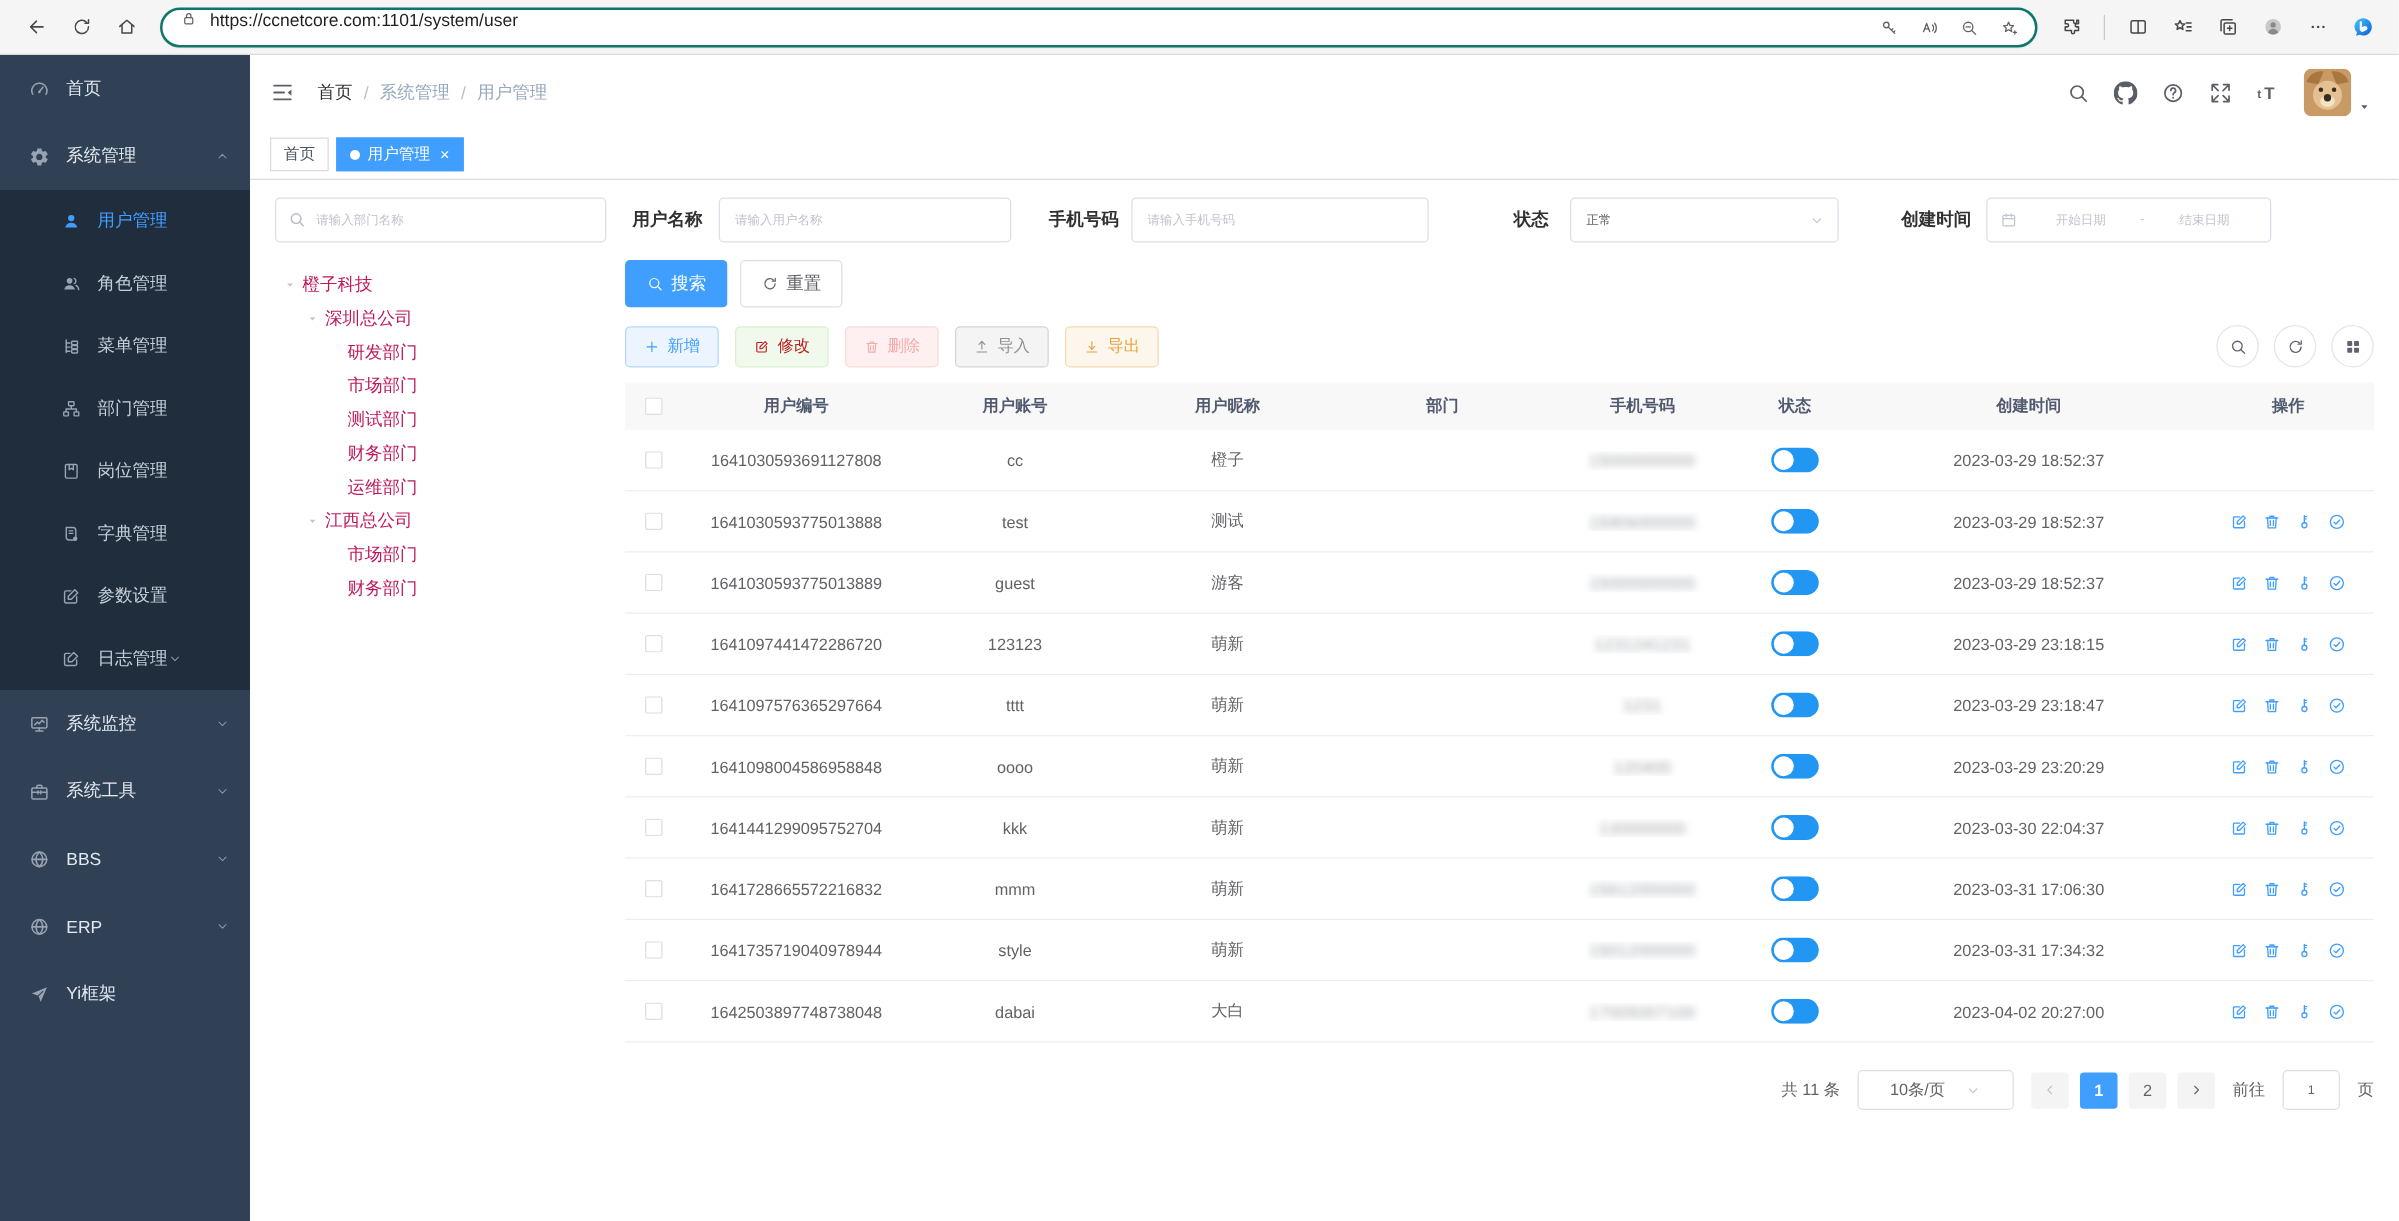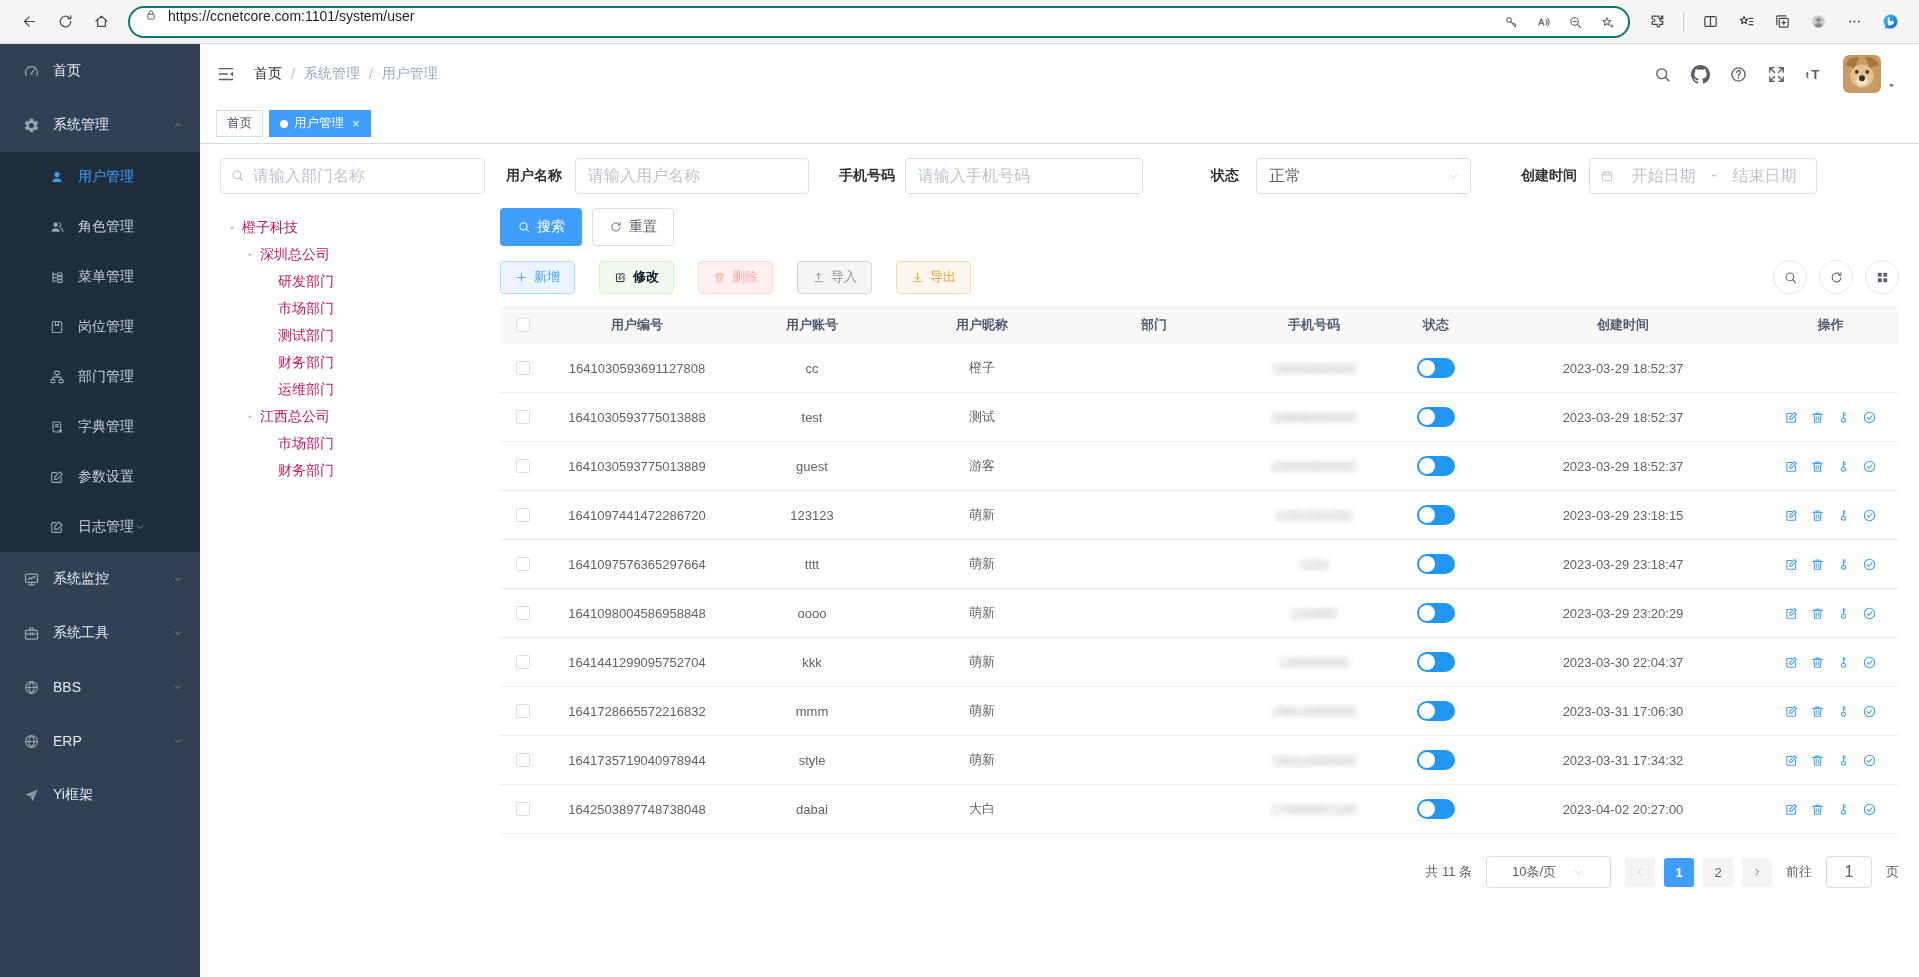--- a/index.html
+++ b/index.html
@@ -62,21 +62,21 @@
     gap:6px; padding:0 16px; flex-shrink:0; }
   .tab { height:27px; display:inline-flex; align-items:center; gap:6px; padding:0 10px;
     border:1px solid #d8dce5; background:#fff; font-size:12.5px; color:#495060; cursor:pointer; }
   .tab.active { background:#409EFF; border-color:#409EFF; color:#fff; }
   .tab .dot { width:8px; height:8px; border-radius:50%; background:#fff; }
   .tab .x { font-size:13px; margin-left:2px; }
 
   
   .content { flex:1; padding:14px 20px 0; overflow:hidden; }
   .filters { display:flex; align-items:center; }
-  .inp { height:36px; border:1px solid #dcdfe6; border-radius:4px; font-size:16px;
+  .inp { height:36px; border:1px solid #dcdfe6; border-radius:4px; font-size:10px;
     color:#606266; background:#fff; outline:none; }
   input.inp::placeholder { color:#bfc4cc; }
   .inp-wrap { position:relative; }
   .inp-ic { position:absolute; left:10px; top:10px; color:#b4bac4; font-size:15px; }
   .dept-inp { width:265px; padding:0 10px 0 32px; }
   .flabel { font-weight:bold; color:#303133; font-size:14px; white-space:nowrap; }
   .f-user { margin-left:21px; }  .user-inp { margin-left:13px; width:234px; padding:0 12px; }
   .f-phone { margin-left:30px; } .phone-inp { margin-left:10px; width:238px; padding:0 12px; }
   .f-status { margin-left:68px; }
   .select { margin-left:17px; width:215px; display:flex; align-items:center;
@@ -97,26 +97,26 @@
   .tlabel { margin-left:2px; }
 
   .panel { flex:1; margin-left:15px; min-width:0; }
   .actrow { display:flex; gap:10px; }
   .btn { height:38px; border-radius:4px; font-size:14px; display:inline-flex; align-items:center;
     gap:6px; border:1px solid transparent; padding:0 16px; }
   .btn .ic { font-size:14px; }
   .btn-primary { background:#409EFF; color:#fff; }
   .btn-plain { background:#fff; border-color:#dcdfe6; color:#606266; }
 
-  .toolrow { display:flex; gap:24px; margin-top:14px; align-items:center; }
+  .toolrow { display:flex; gap:13px; margin-top:14px; align-items:center; }
   .tb { height:33px; padding:0 14px; border-radius:4px; font-size:13px; display:inline-flex;
     align-items:center; gap:6px; border:1px solid; }
   .tb .ic { font-size:13px; }
   .tb-add { background:#ecf5ff; border-color:#b3d8ff; color:#409EFF; }
-  .tb-mod { background:#f0f9eb; border-color:#dcf0ce; color:#0f172a;font-weight:bold; }
+  .tb-mod { background:#f0f9eb; border-color:#dcf0ce; color:#b91c1c; }
   .tb-del { background:#fef0f0; border-color:#fbdada; color:#f5abab; }
   .tb-imp { background:#f4f4f5; border-color:#d3d4d6; color:#8d9094; }
   .tb-exp { background:#fdf6ec; border-color:#f5dab1; color:#e6a23c; }
   .tool-icons { margin-left:auto; display:flex; gap:12px; }
   .tico { width:34px; height:34px; border-radius:50%; border:1px solid #e2e5ec; background:#fff;
     color:#5f6470; display:flex; align-items:center; justify-content:center; font-size:15px; }
 
   .table { margin-top:12px; }
   .trow { display:grid; grid-template-columns:46px 182px 168px 172px 172px 148px 96px 278px 1fr;
     align-items:center; }
@@ -345,36 +345,36 @@
                 <rect x="12.5" y="6" width="7" height="4" rx="0.8"></rect>
                 <rect x="12.5" y="11" width="7" height="4" rx="0.8"></rect>
                 <rect x="12.5" y="16" width="7" height="4" rx="0.8"></rect>
               </svg>
             </span>
             <span class="lbl">菜单管理</span>
           </div>
           <div class="smi">
             <span class="ic mic">
               <svg viewBox="0 0 24 24" width="1em" height="1em" fill="none" stroke="currentColor" stroke-width="1.7" stroke-linecap="round" stroke-linejoin="round">
-                <rect x="5" y="3.8" width="14" height="16.4" rx="1.5"></rect>
-                <path d="M9.5 3.8v6.4l2.5-1.8 2.5 1.8V3.8"></path>
-              </svg>
-            </span>
-            <span class="lbl">岗位管理</span>
-          </div>
-          <div class="smi">
-            <span class="ic mic">
-              <svg viewBox="0 0 24 24" width="1em" height="1em" fill="none" stroke="currentColor" stroke-width="1.7" stroke-linecap="round" stroke-linejoin="round">
                 <rect x="8.7" y="3.5" width="6.6" height="4.8" rx="0.8"></rect>
                 <rect x="3" y="15.7" width="5.6" height="4.8" rx="0.8"></rect>
                 <rect x="15.4" y="15.7" width="5.6" height="4.8" rx="0.8"></rect>
                 <path d="M12 8.3v3.9M5.8 15.7v-3.5h12.4v3.5"></path>
               </svg>
             </span>
             <span class="lbl">部门管理</span>
+          </div>
+          <div class="smi">
+            <span class="ic mic">
+              <svg viewBox="0 0 24 24" width="1em" height="1em" fill="none" stroke="currentColor" stroke-width="1.7" stroke-linecap="round" stroke-linejoin="round">
+                <rect x="5" y="3.8" width="14" height="16.4" rx="1.5"></rect>
+                <path d="M9.5 3.8v6.4l2.5-1.8 2.5 1.8V3.8"></path>
+              </svg>
+            </span>
+            <span class="lbl">岗位管理</span>
           </div>
           <div class="smi">
             <span class="ic mic">
               <svg viewBox="0 0 24 24" width="1em" height="1em" fill="none" stroke="currentColor" stroke-width="1.7" stroke-linecap="round" stroke-linejoin="round">
                 <path d="M6 4.5h8a3.5 3.5 0 0 1 3.5 3.5v11.5H9.5A3.5 3.5 0 0 1 6 16z"></path>
                 <path d="M9.5 8.5h4.5M9.5 11.5h4.5"></path>
                 <circle cx="16.8" cy="17.8" r="2.6" fill="currentColor" stroke="none"></circle>
               </svg>
             </span>
             <span class="lbl">字典管理</span>

